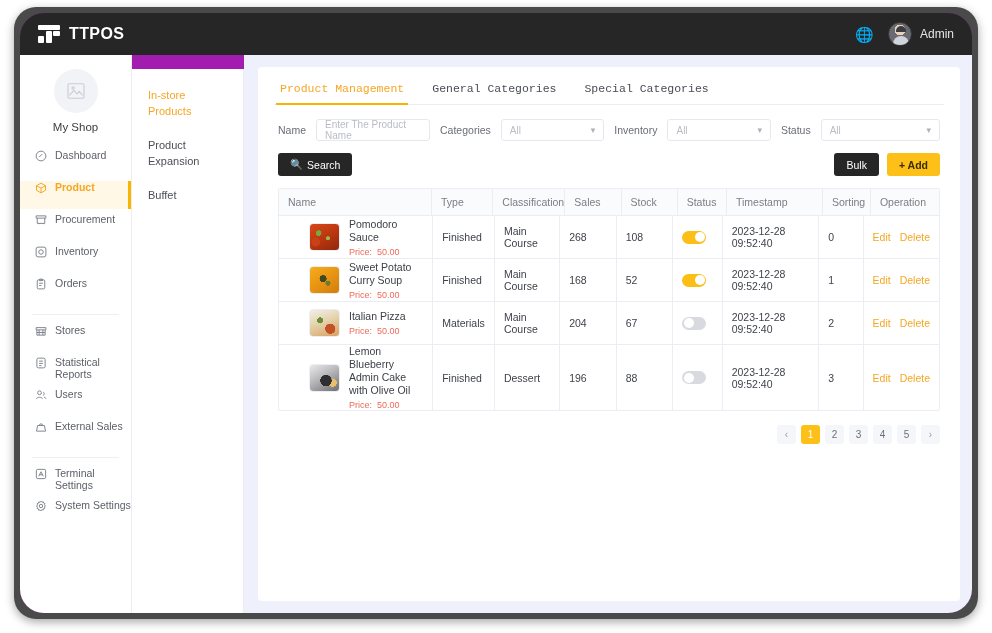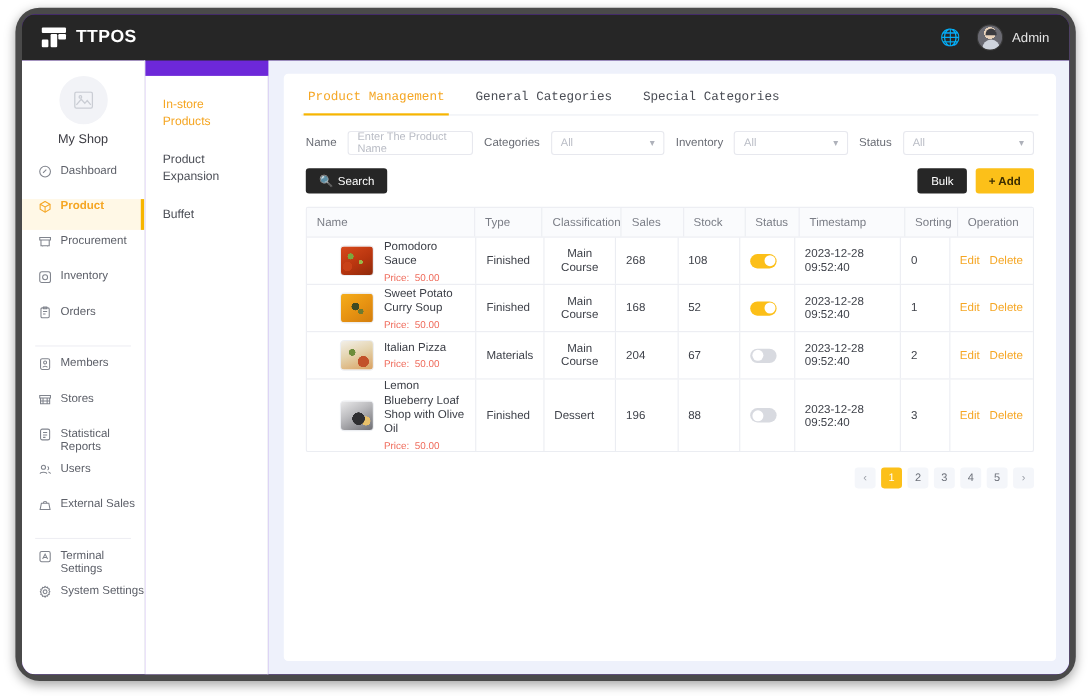--- a/index.html
+++ b/index.html
@@ -15,22 +15,22 @@
     left: 14px; top: 7px;
     width: 964px; height: 612px;
     background: #4a4a4a;
     border-radius: 22px;
     padding: 6px;
     box-shadow: 0 3px 10px rgba(0,0,0,0.35);
   }
   #screen {
     position: relative;
     width: 100%; height: 100%;
-    background: #6d28d9;
-    border-radius: 12px;
+    background: #a21caf;
+    border-radius: 24px;
     overflow: hidden;
   }
   
   #topbar {
     position: absolute; left: 0; top: 0;
     width: 100%; height: 42px;
     background: #262626;
     display: flex; align-items: center;
     padding: 0 18px;
   }
@@ -186,21 +186,21 @@
   .trow { display: flex; border-bottom: 1px solid #ebedf2; }
   .trow:last-child { border-bottom: none; }
   .thead { background: #fafbfd; color: #7a7d86; height: 27px; align-items: center; }
   .tcell {
     padding: 0 9px; display: flex; align-items: center;
     border-right: 1px solid #ebedf2; min-height: 100%;
   }
   .tcell:last-child { border-right: none; }
   .c-name { width: 174px; }
   .c-type { width: 68px; }
-  .c-class { width: 72px; text-align: center; }
+  .c-class { width: 72px; }
   .c-sales { width: 62px; }
   .c-stock { width: 62px; }
   .c-status { width: 54px; }
   .c-time { width: 108px; }
   .c-sort { width: 48px; }
   .c-op { width: 76px; gap: 9px; }
   .tbody .trow { min-height: 43px; }
   .prod { display: flex; align-items: center; gap: 9px; margin-left: 21px; }
   .thumb {
     width: 31px; height: 28px; border-radius: 4px; flex: none;
@@ -345,30 +345,20 @@
         <span>Orders</span>
       </div>
     </div>
 
     <div class="nav-divider"></div>
 
     <div class="nav-list">
       <div class="nav-item">
         <span class="nav-ico">
           <svg width="12" height="12" viewBox="0 0 16 16" fill="none" stroke="#80848d" stroke-width="1.3">
-                <rect x="2.5" y="1.5" width="11" height="13" rx="2"></rect>
-                <circle cx="8" cy="6" r="1.8"></circle>
-                <path d="M5.2 12c.5-1.8 5.1-1.8 5.6 0"></path>
-              </svg>
-        </span>
-        <span>Members</span>
-      </div>
-      <div class="nav-item">
-        <span class="nav-ico">
-          <svg width="12" height="12" viewBox="0 0 16 16" fill="none" stroke="#80848d" stroke-width="1.3">
                 <path d="M1.5 3.5h13v3h-13z"></path>
                 <path d="M2.5 6.5v7h11v-7M5.5 6.5v7M10.5 6.5v7M2.5 10h11"></path>
               </svg>
         </span>
         <span>Stores</span>
       </div>
       <div class="nav-item">
         <span class="nav-ico">
           <svg width="12" height="12" viewBox="0 0 16 16" fill="none" stroke="#80848d" stroke-width="1.3">
                 <rect x="2.5" y="1.5" width="11" height="13" rx="2"></rect>
@@ -558,21 +548,21 @@
               <span class="op-link">Edit</span>
               <span class="op-link">Delete</span>
             </div>
           </div>
 
           <div class="trow">
             <div class="tcell c-name">
               <div class="prod">
                 <div class="thumb th-lemon"></div>
                 <div class="prod-text">
-                  <span class="prod-name">Lemon Blueberry Loaf Shop with Olive Oil</span>
+                  <span class="prod-name">Lemon Blueberry Admin Cake with Olive Oil</span>
                   <span class="prod-price"><span>Price:</span>&nbsp; <span>50.00</span></span>
                 </div>
               </div>
             </div>
             <div class="tcell c-type">Finished</div>
             <div class="tcell c-class">Dessert</div>
             <div class="tcell c-sales">196</div>
             <div class="tcell c-stock">88</div>
             <div class="tcell c-status">
               <span class="toggle"></span>

